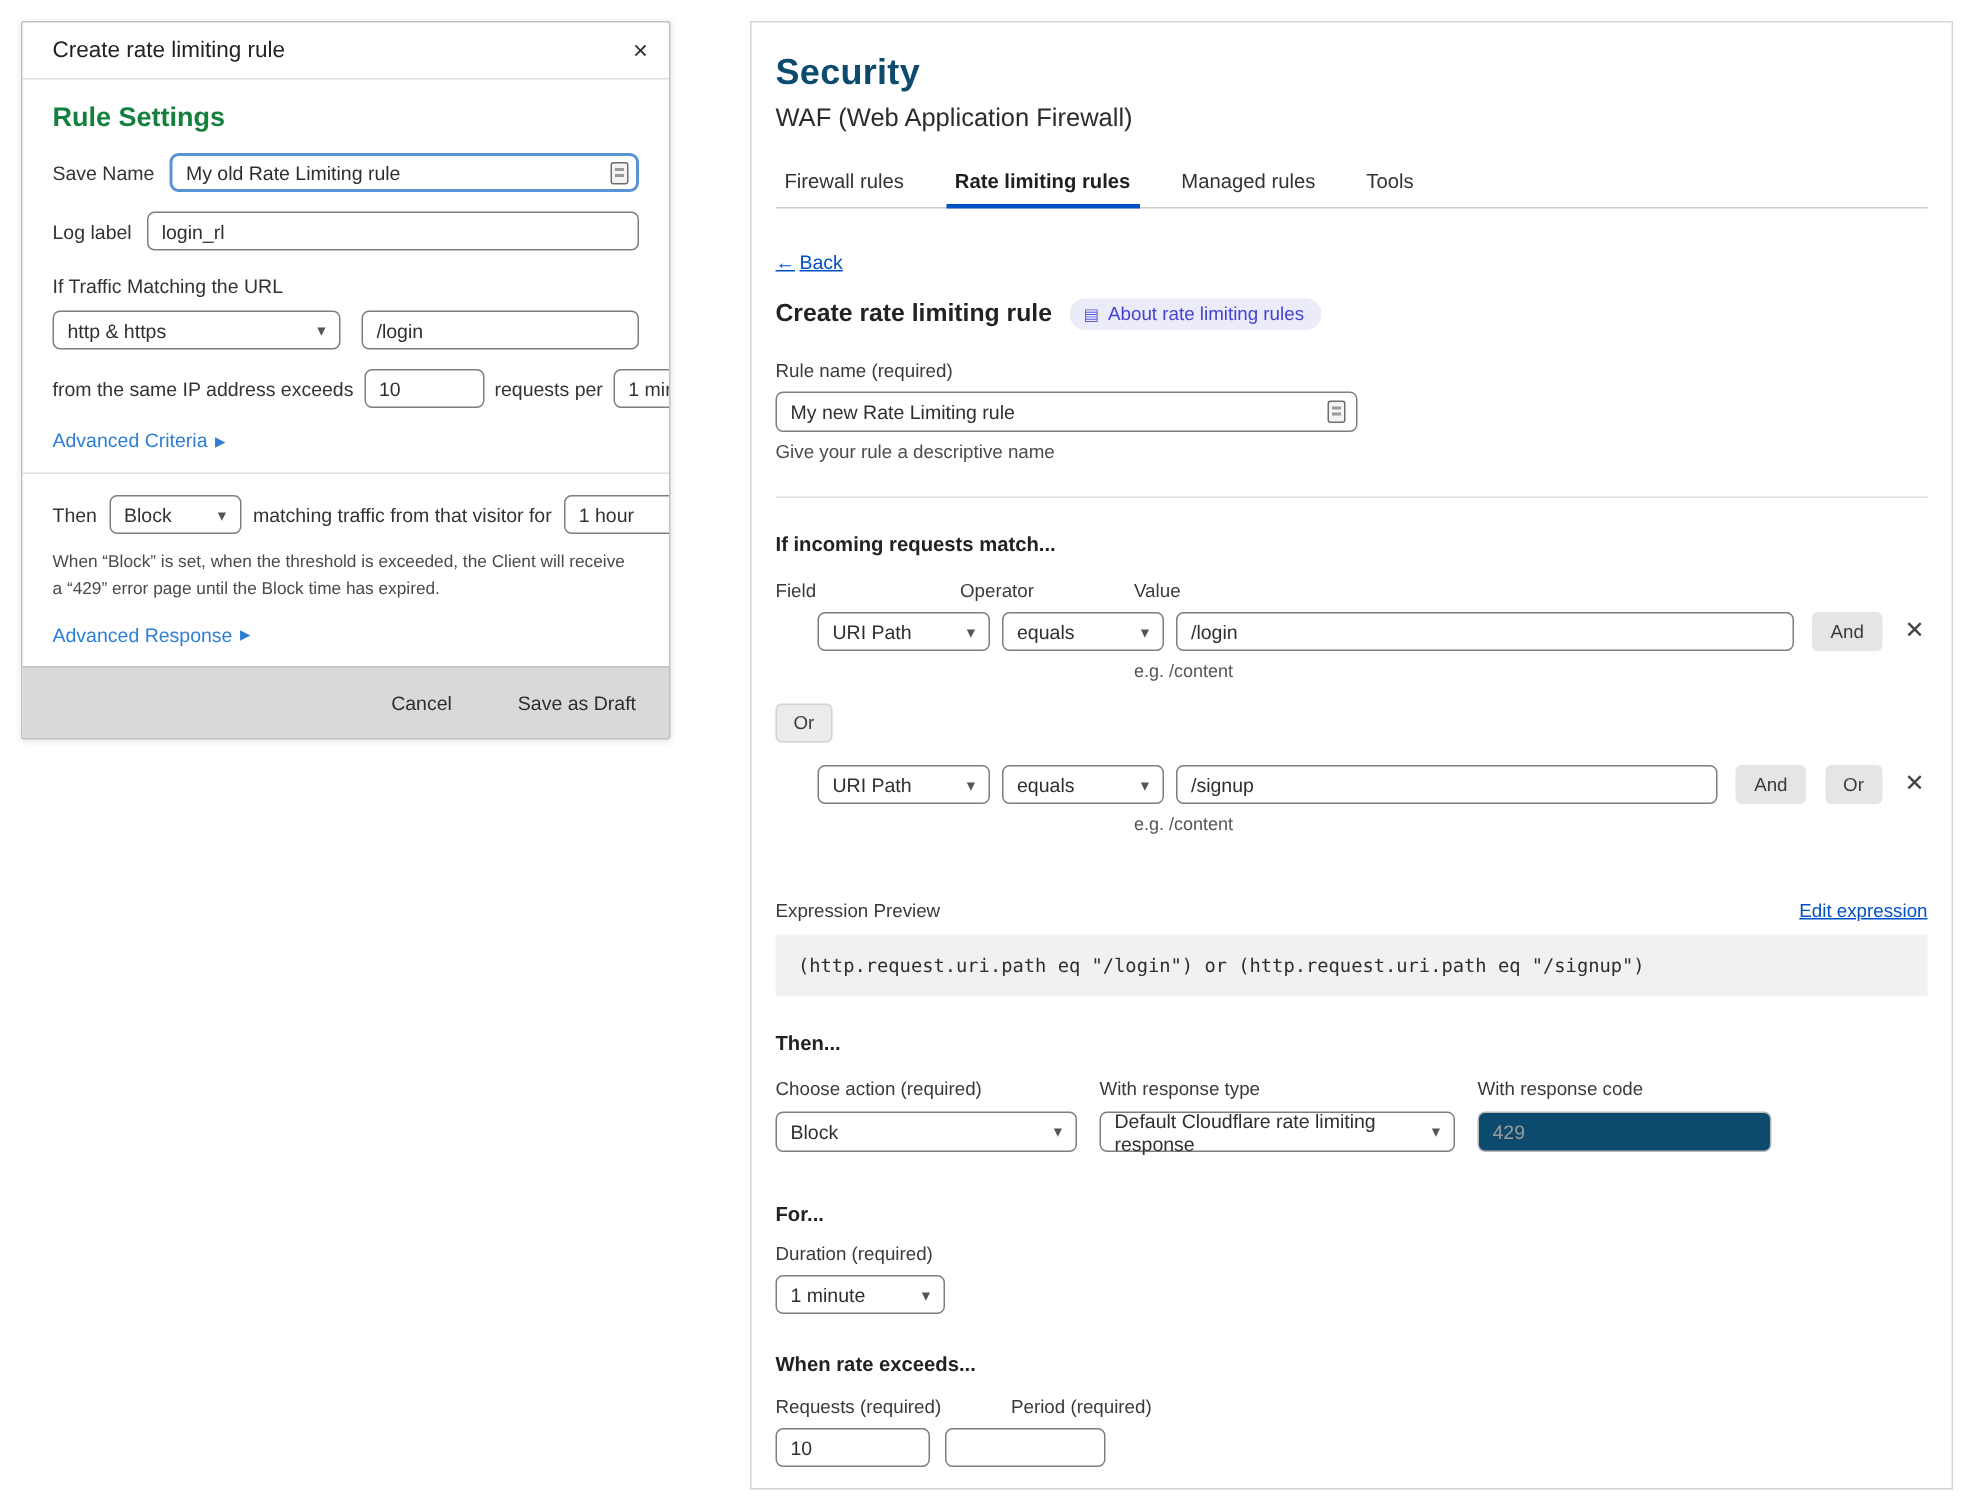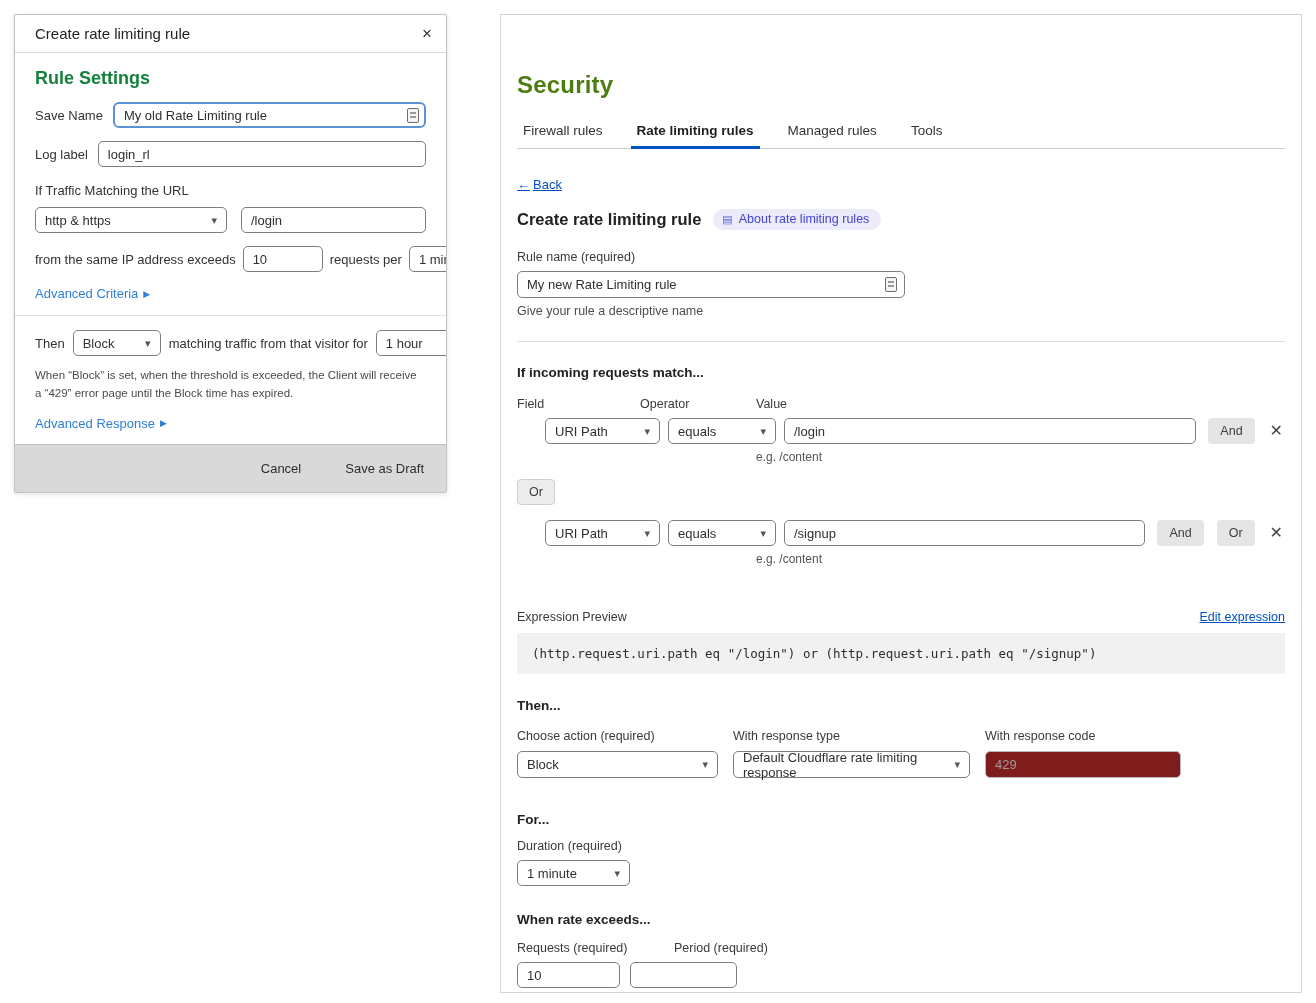--- a/index.html
+++ b/index.html
@@ -73,21 +73,21 @@
     display:flex; justify-content:flex-end; align-items:center; gap:44px;
     padding:0 22px; height:48px;
   }
   .footer-btn { background:none; border:none; font-size:13px; color:#2e2e2e; cursor:pointer; font-family:"Liberation Sans",sans-serif; }
 
   
   .panel {
     position:absolute; left:500px; top:14px; width:802px; height:979px;
     background:#fff; border:1px solid #d4d4d4; padding:20px 16px;
   }
-  .p-title { font-size:24px; font-weight:bold; color:#4d7c0f; letter-spacing:.2px;margin-top:36px; }
+  .p-title { font-size:24px; font-weight:bold; color:#0c4a6e; letter-spacing:.2px; }
   .p-subtitle { font-size:17px; color:#2b2b2b; margin-top:6px; font-weight:normal; }
   .p-desc { font-size:13.5px; color:#3a3a3a; line-height:1.5; margin-top:10px; max-width:772px; }
   .tabs { display:flex; gap:30px; margin-top:18px; border-bottom:1px solid #ccc; padding:0 4px; }
   .tab { font-size:13.5px; color:#333; padding:6px 2px 10px; cursor:pointer; position:relative; }
   .tab.active { font-weight:bold; color:#1f1f1f; }
   .tab.active::after { content:""; position:absolute; left:-4px; right:-4px; bottom:-1px; height:3px; background:#0051c3; }
   .back-link { display:inline-flex; gap:3px; margin-top:28px; color:#0051c3; font-size:13px; text-decoration:underline; cursor:pointer; }
   .form-title-row { display:flex; align-items:center; gap:12px; margin-top:17px; }
   .form-title { font-size:16.5px; font-weight:bold; color:#222; }
   .badge {
@@ -115,21 +115,21 @@
   .edit-link { color:#0051c3; font-size:12.5px; text-decoration:underline; cursor:pointer; }
   .code-block {
     margin-top:9px; background:#f1f1f1; padding:13px 15px;
     font-family:"DejaVu Sans Mono", monospace; font-size:12.5px; color:#2e2e2e;
   }
   .then-heading { margin-top:24px; }
   .then-grid { display:flex; gap:15px; margin-top:16px; }
   .tg-col .field-label { margin:0 0 8px; }
   .tg-col .select, .tg-col .tinput { height:27px; }
   .w200 { width:201px; } .w237 { width:237px; } .w120 { width:120px; }
-  .tinput.disabled { background:#7f1d1d; border-color:#b8b8b8; color:#9c9c9c; }
+  .tinput.disabled { background:#0c4a6e; border-color:#b8b8b8; color:#9c9c9c; }
   .for-heading { margin-top:34px; }
   .small-select { width:113px; }
   .rate-heading { margin-top:26px; }
   .rate-labels { display:flex; margin:14px 0 7px; font-size:12.5px; color:#3a3a3a;gap:44px; }
   .rate-labels .r1 { width:113px; }
   .rate-row { display:flex; gap:10px; }
   .rate-row .tinput { width:103px; flex:none; }
   .rate-row .select { width:107px; flex:none; }
 </style>
 </head>
@@ -209,20 +209,21 @@
     
   </div>
   <div class="dialog-footer">
     <button class="footer-btn">Cancel</button>
     <button class="footer-btn">Save as Draft</button>
   </div>
 </div>
 
 <div class="panel">
   <h1 class="p-title">Security</h1>
+  <h2 class="p-subtitle">WAF (Web Application Firewall)</h2>
 
   <div class="tabs">
     <div class="tab">Firewall rules</div>
     <div class="tab active">Rate limiting rules</div>
     <div class="tab">Managed rules</div>
     <div class="tab">Tools</div>
   </div>
 
   <a class="back-link">
     <span>←</span>

